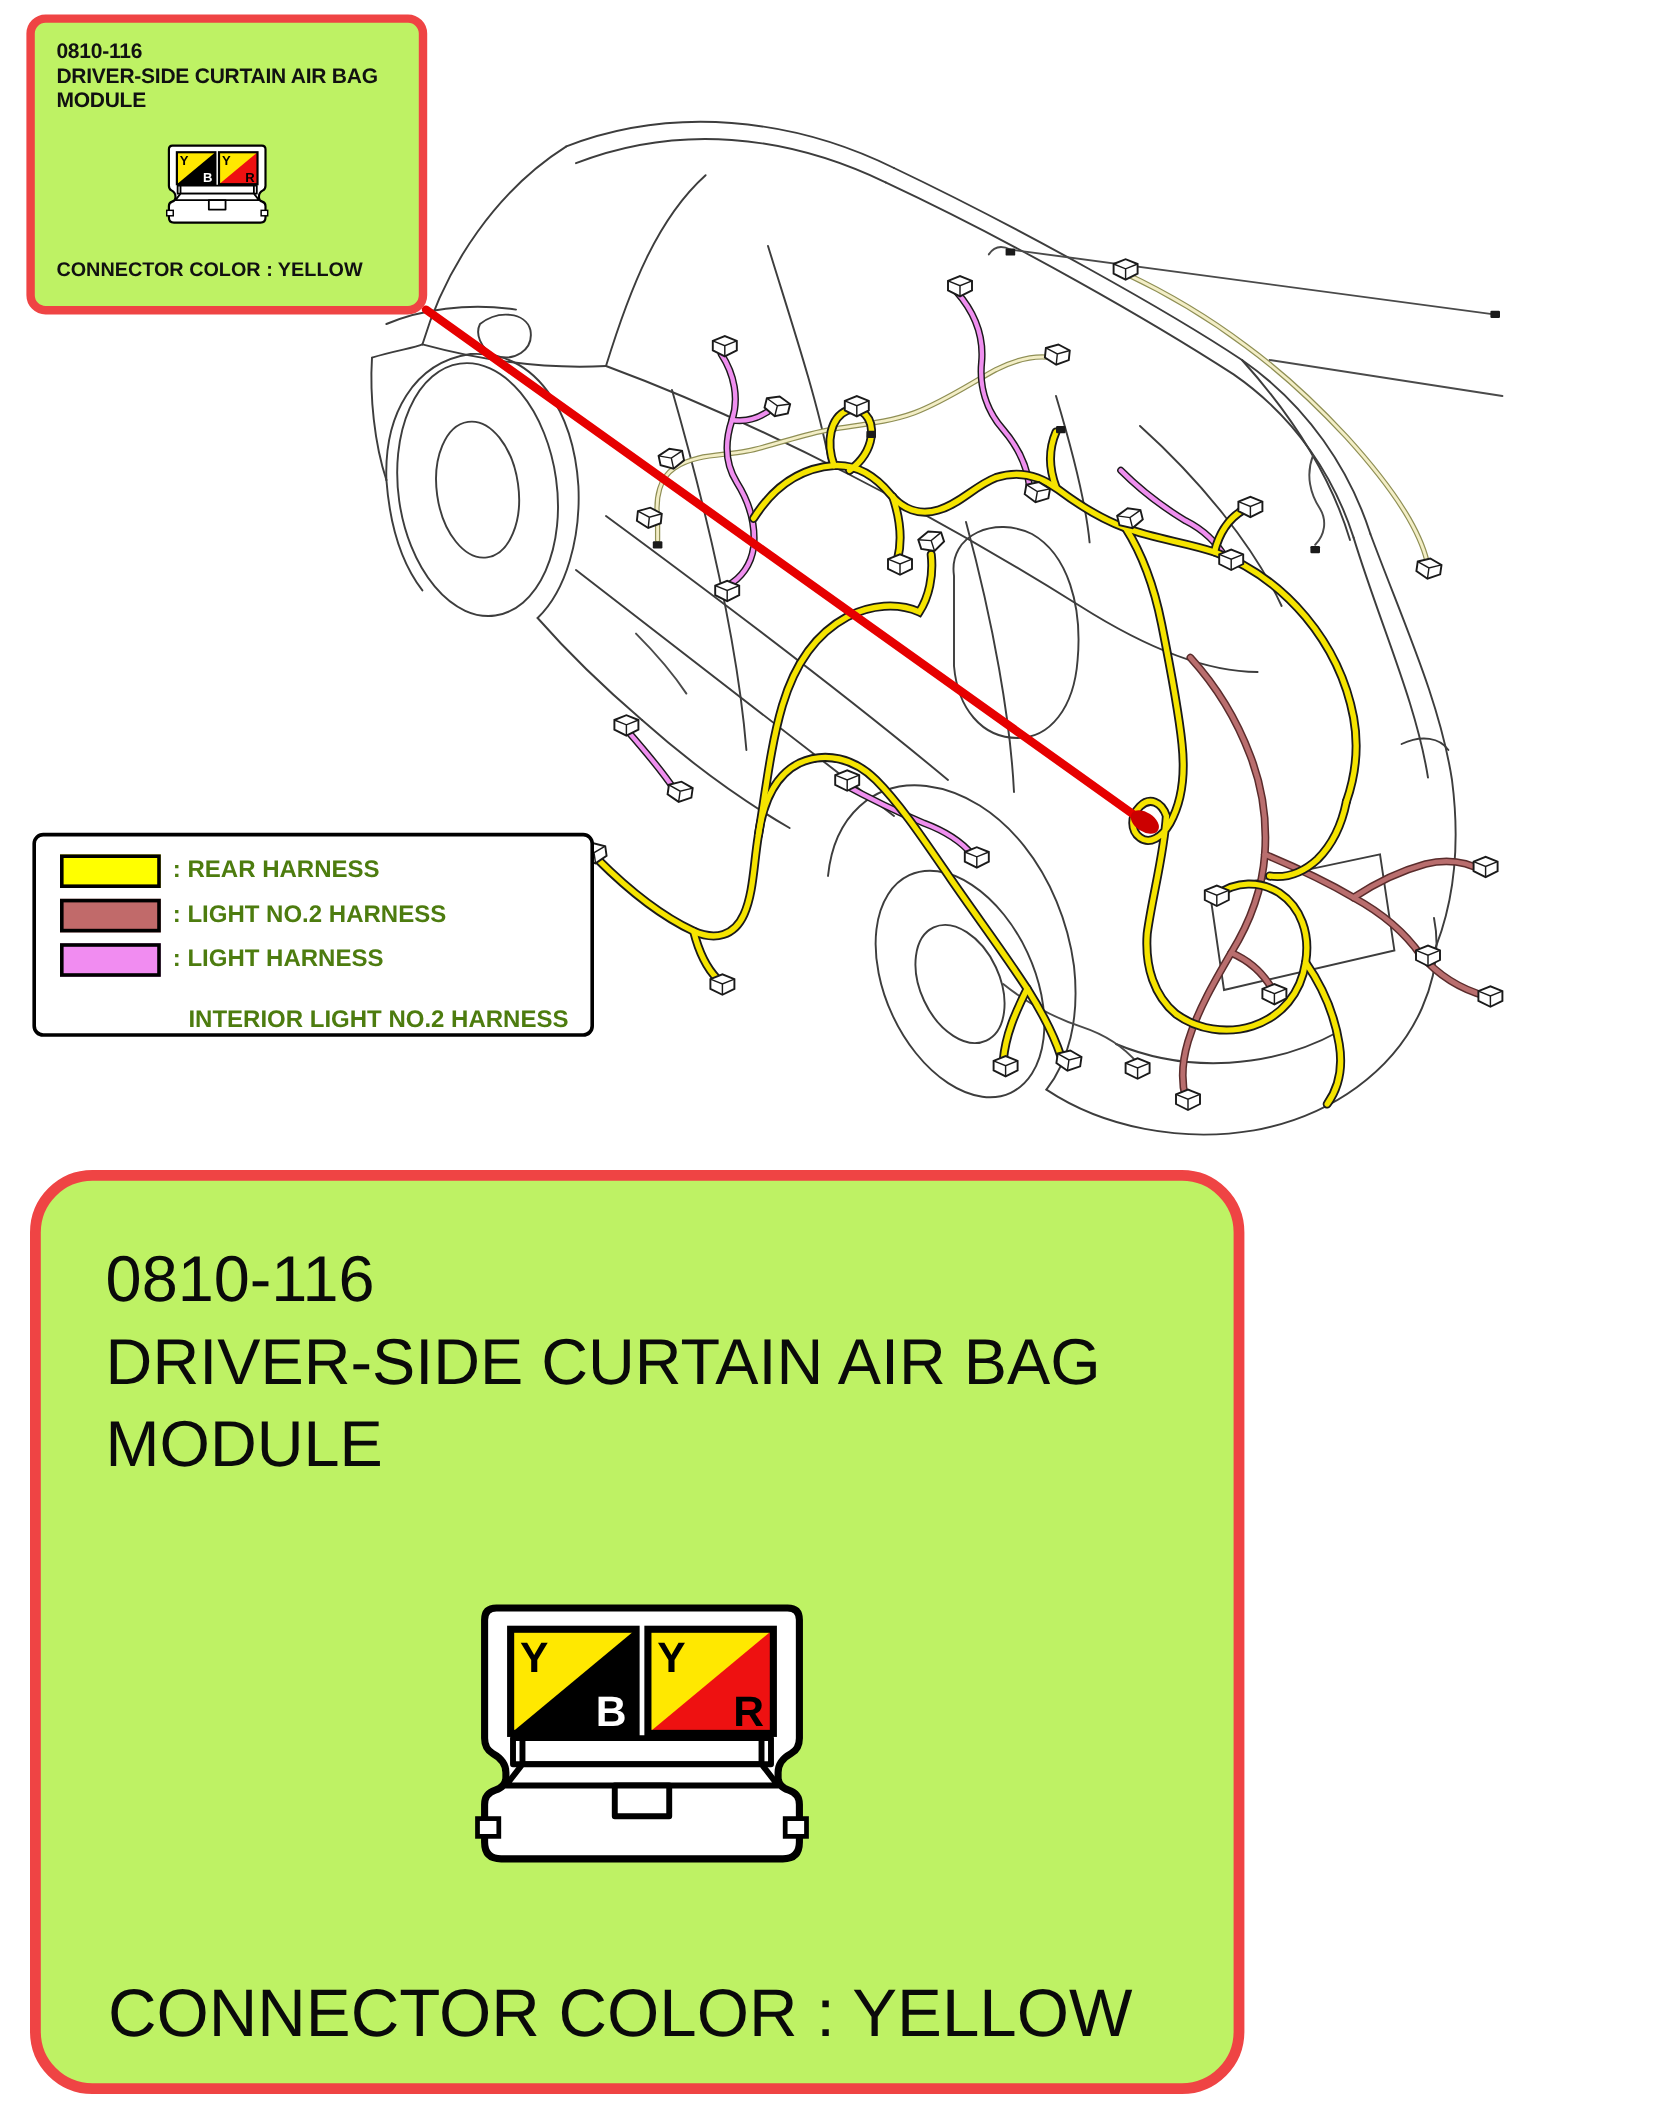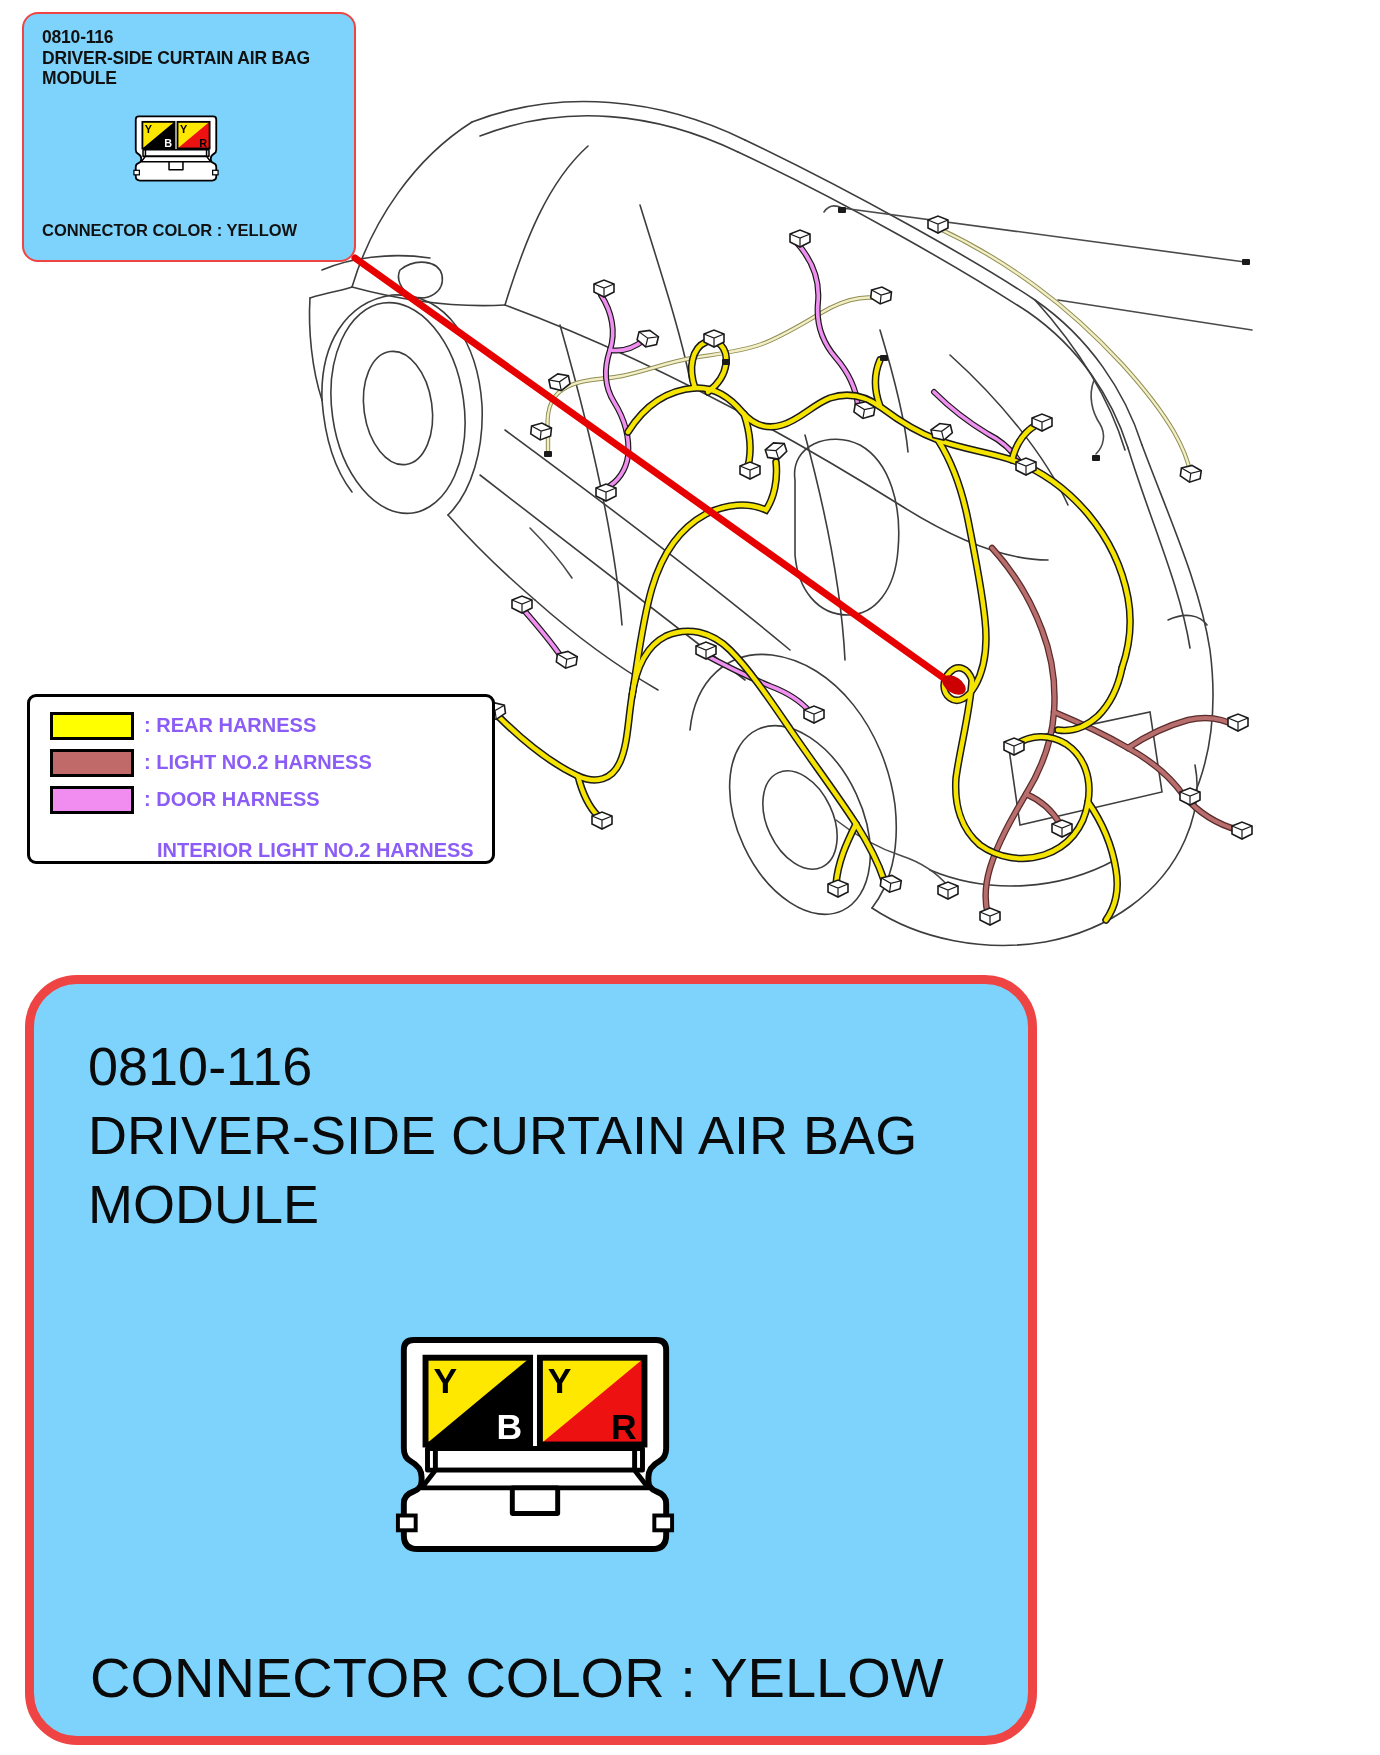--- a/index.html
+++ b/index.html
@@ -1,30 +1,30 @@
 <!DOCTYPE html>
 <html><head>
 <meta charset="utf-8">
 <style>
   html,body{margin:0;padding:0;}
   body{
     width:1380px;height:1755px;position:relative;background:#ffffff;
     font-family:"Liberation Sans", sans-serif;overflow:hidden;
   }
   .diagram-svg{position:absolute;left:0;top:0;z-index:1;}
-  .callout{position:absolute;background:#7dd3fc;border:2px solid #ef4444;box-sizing:border-box;z-index:3;}
+  .callout{position:absolute;background:#bef264;border:7px solid #ef4444;box-sizing:border-box;z-index:3;}
   .callout-top{left:22px;top:12px;width:334px;height:250px;border-radius:16px;padding:13px 0 0 18px;}
   .callout-top .code,.callout-top .title{font-size:17.5px;font-weight:700;line-height:20.5px;color:#111;letter-spacing:-0.2px;white-space:nowrap;}
   .callout-top .connector-svg{position:absolute;left:108px;top:100px;}
   .callout-top .color-label{position:absolute;left:18px;bottom:20px;font-size:16.5px;font-weight:700;color:#111;white-space:nowrap;}
   .legend{position:absolute;left:27px;top:694px;width:468px;height:170px;border:3px solid #000;
           border-radius:9px;background:#fff;z-index:3;box-sizing:border-box;padding:10px 0 0 20px;}
   .legend-row{display:flex;align-items:center;height:37px;}
   .legend-swatch{width:78px;height:22px;border:3px solid #000;flex:0 0 auto;}
-  .legend-label{font-size:20px;font-weight:700;margin-left:10px;white-space:nowrap;color:#8b5cf6;}
+  .legend-label{font-size:20px;font-weight:700;margin-left:10px;white-space:nowrap;color:#4d7c0f;}
   .legend-row.no-swatch{padding-left:97px;height:33px;margin-top:16px;}
   .callout-bottom{left:25px;top:975px;width:1012px;height:770px;border-width:9px;border-radius:52px;padding:48px 0 0 54px;}
   .callout-bottom .code,.callout-bottom .title{font-size:54px;font-weight:400;line-height:69px;color:#0a0a0a;white-space:nowrap;}
   .callout-bottom .connector-svg{position:absolute;left:358px;top:348px;}
   .callout-bottom .color-label{position:absolute;left:56px;bottom:26px;font-size:56px;font-weight:400;color:#0a0a0a;white-space:nowrap;}
   .cell-letter{font-family:"Liberation Sans", sans-serif;font-weight:700;font-size:36px;}
 </style>
 </head>
 <body>
 
@@ -274,21 +274,21 @@
   <div class="legend-row">
     <div class="legend-swatch" style="background-color: rgb(255, 255, 0);"></div>
     <div class="legend-label">: REAR HARNESS</div>
   </div>
   <div class="legend-row">
     <div class="legend-swatch" style="background-color: rgb(193, 106, 106);"></div>
     <div class="legend-label">: LIGHT NO.2 HARNESS</div>
   </div>
   <div class="legend-row">
     <div class="legend-swatch" style="background-color: rgb(241, 140, 241);"></div>
-    <div class="legend-label">: DOOR HARNESS</div>
+    <div class="legend-label">: LIGHT HARNESS</div>
   </div>
   <div class="legend-row no-swatch">
     <div class="legend-label">INTERIOR LIGHT NO.2 HARNESS</div>
   </div>
 </div>
 
 <div class="callout callout-bottom">
   <div class="code">0810-116</div>
   <div class="title">DRIVER-SIDE CURTAIN AIR BAG</div>
   <div class="title">MODULE</div>

